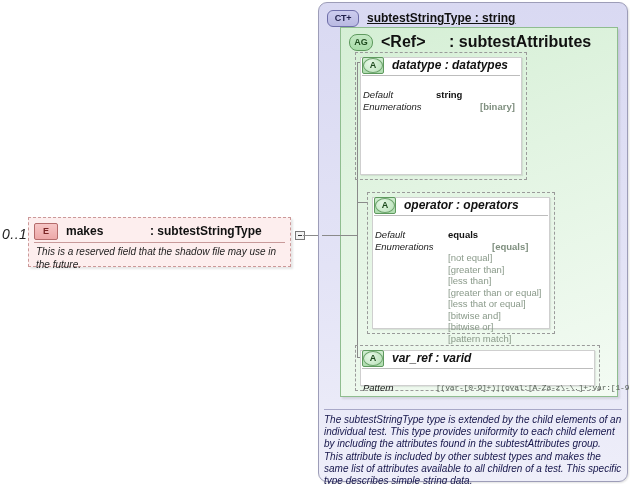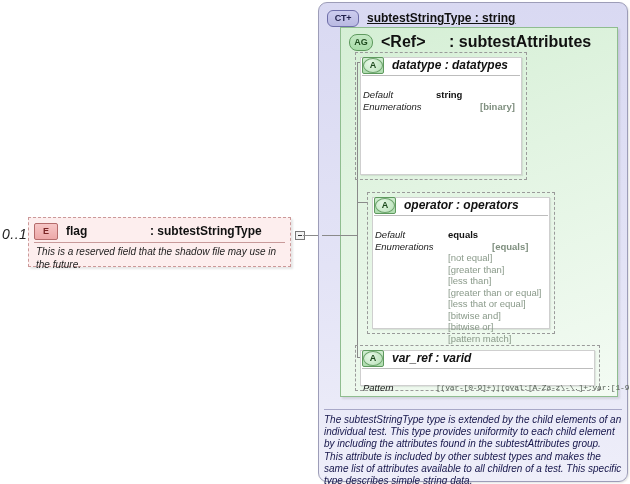--- a/index.html
+++ b/index.html
@@ -326,21 +326,21 @@
 </style>
 </head>
 <body>
 
 <div class="abs" id="flag-cardinality">0..1</div>
 
 <div class="abs" id="flag-box">
   <div id="flag-inner"></div>
   <div id="flag-header">
     <span class="badge-e">E</span>
-    <span id="flag-name">flag</span>
+    <span id="flag-name">makes</span>
     <span id="flag-type">: subtestStringType</span>
   </div>
   <div id="flag-sep"></div>
   <div id="flag-annotation">This is a reserved field that the shadow file may use in the future.</div>
 </div>
 
 <div class="abs" id="connector-expander"></div>
 <div class="abs" id="connector-line"></div>
 
 <div class="abs" id="ct-container">

